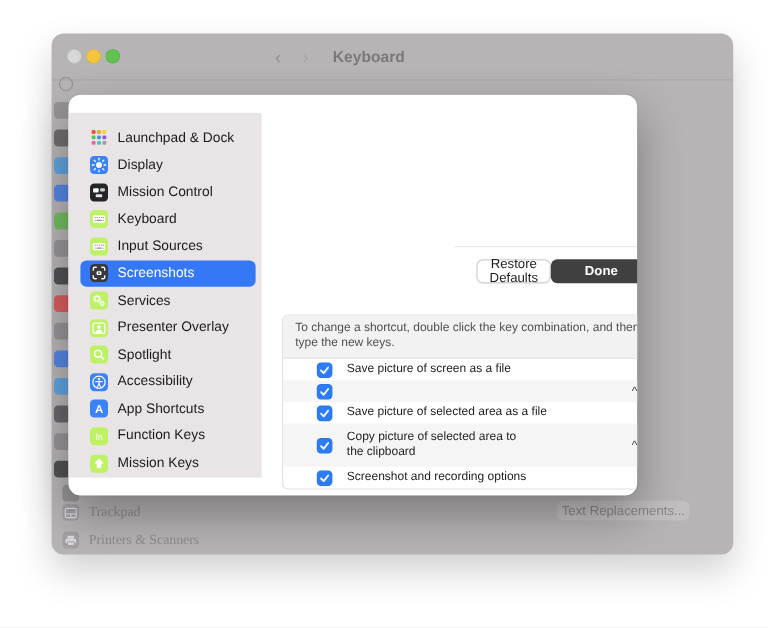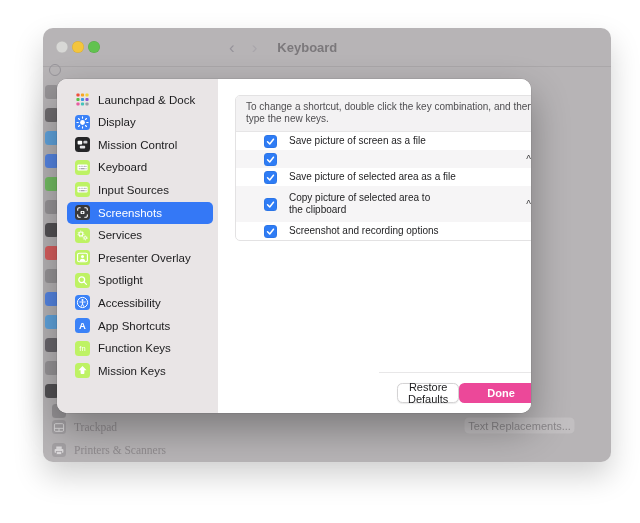--- a/index.html
+++ b/index.html
@@ -30,21 +30,21 @@
   .bgTile{width:14px;height:14px;border-radius:3.5px;background:#a4a1a4;display:flex;
     align-items:center;justify-content:center;flex:none;}
   .bgLabel{font-size:11.5px;color:#8f8b8e;font-family:Liberation Serif, serif;}
   .tr-btn{position:absolute;left:421px;top:389px;width:111px;height:17px;border-radius:5px;
     background:#c2bfc1;box-shadow:inset 0 0 0 0.5px rgba(0,0,0,0.06);display:flex;align-items:center;
     justify-content:center;font-size:11px;color:#8a878a;z-index:1;}
 
   
   .sheet{position:absolute;left:14px;top:51px;width:474px;height:334px;border-radius:10px;
     background:#ffffff;box-shadow:0 0 0 0.5px rgba(0,0,0,0.12),0 16px 38px rgba(0,0,0,0.33);
-    display:flex;z-index:5;overflow:hidden;}
+    display:flex;z-index:5;overflow:hidden;align-items:center;}
   .sheetSidebar{width:161px;background:#e9e5e6;padding-top:9px;box-sizing:border-box;flex:none;}
   .sideItem{display:flex;align-items:center;gap:8px;height:22px;margin:0.6px 5px 0.6px 10px;
     padding-left:8px;border-radius:5px;font-size:11.5px;color:#1b1b1d;}
   .sideItem.selected{background:#3478f6;color:#ffffff;}
   .tile{width:15px;height:15px;border-radius:3.5px;display:flex;align-items:center;
     justify-content:center;flex:none;overflow:hidden;}
   .t-blue{background:#3b82f7}.t-gray{background:#bef264}.t-dark{background:#39393b}
   .t-black{background:#252527}.t-clear{background:transparent}
 
   .sheetContent{position:relative;flex:1;background:#ffffff;}
@@ -59,21 +59,21 @@
     justify-content:center;flex:none;box-shadow:inset 0 0 0 0.5px rgba(0,0,0,0.1);}
   .rlabel{margin-left:12px;line-height:1.25;}
   .rkeys{margin-left:auto;color:#39383a;letter-spacing:0.5px;white-space:nowrap;}
 
   .footer{position:absolute;left:161px;right:0;bottom:0;height:40px;border-top:1px solid #e8e7e8;
     display:flex;align-items:center;justify-content:space-between;padding:0 13px 0 18px;}
   .btn{height:20px;border-radius:5.5px;display:flex;align-items:center;justify-content:center;
     font-size:11px;box-sizing:border-box;}
   .btn.plain{background:#ffffff;border:1px solid #d4d3d4;box-shadow:0 0.5px 1px rgba(0,0,0,0.08);
     color:#1d1d1f;padding:0 10px;}
-  .btn.primary{background:#ec4899;color:#ffffff;font-weight:bold;padding:0 28px;border:none;}
+  .btn.primary{background:#404040;color:#ffffff;font-weight:bold;padding:0 28px;border:none;}
 </style>
 </head>
 <body>
 
 <div class="stage">
   <div class="window">
 
     <div class="titlebar">
       <div class="traffic">
         <div class="dot close"></div>

